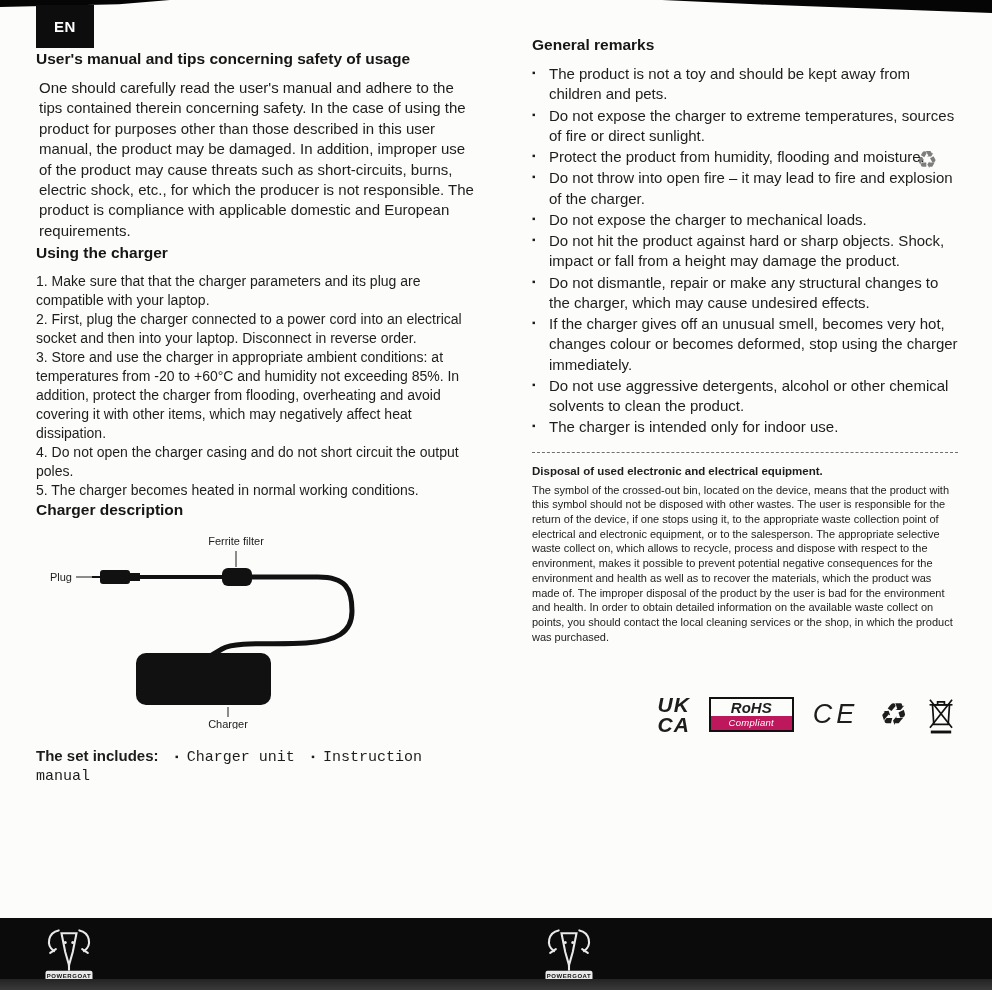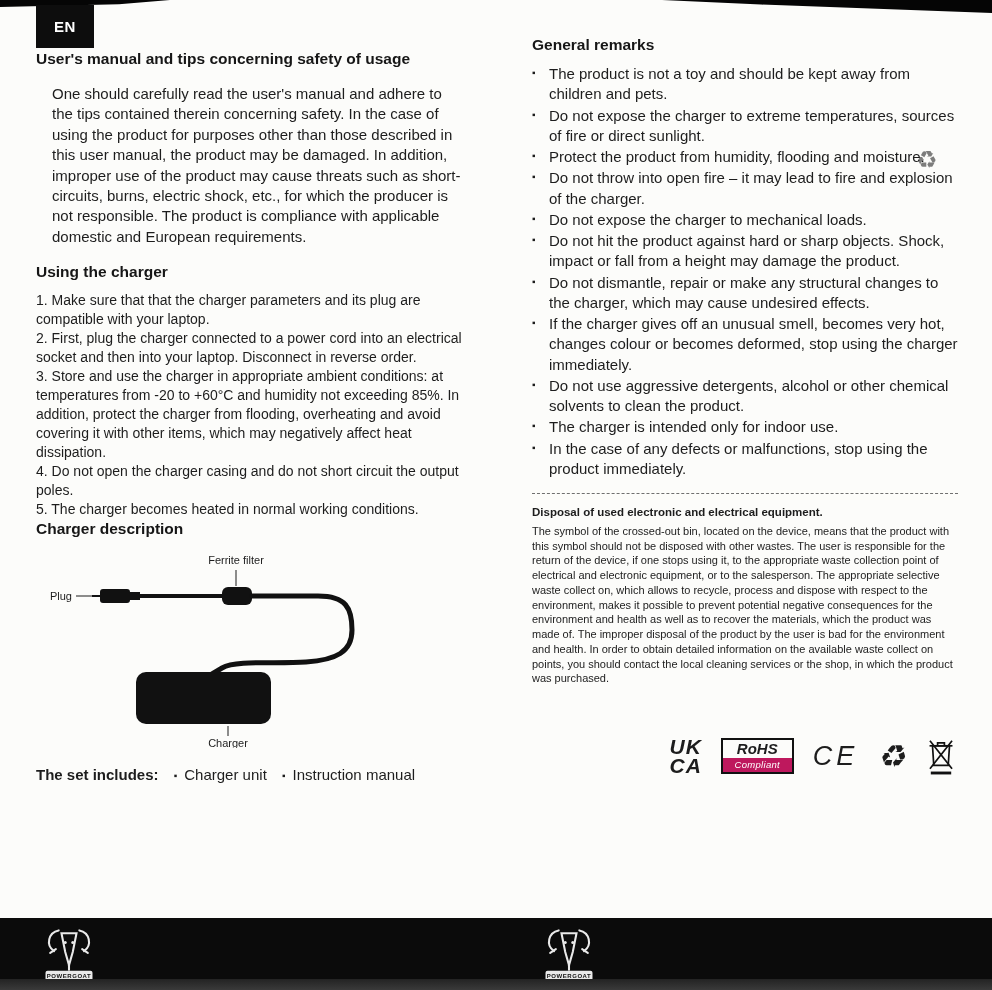--- a/index.html
+++ b/index.html
@@ -17,48 +17,48 @@
 
   .en-badge { position:absolute; left:36px; top:5px; width:58px; height:43px; background:#0d0d0d;
     color:#fff; display:flex; align-items:center; justify-content:center;
     font-weight:700; font-size:15px; letter-spacing:.5px; }
 
   .col-left  { position:absolute; left:36px;  top:50px; width:442px; }
   .col-right { position:absolute; left:532px; top:36px; width:426px; }
 
   h2.section { font-size:15.5px; font-weight:700; margin:0 0 10px 0; color:#161616; }
   .mt { margin-top:17px; }
-  p.body { font-size:15px; line-height:1.36; margin:16px; }
+  p.body { font-size:15px; line-height:1.36; margin:3px; }
   .steps p { font-size:14px; line-height:1.36; margin:0; }
 
   ul.bullets { list-style:none; margin:0; padding:0; font-size:15px; line-height:1.35; }
   ul.bullets li { position:relative; padding-left:17px; margin-bottom:1px; }
   ul.bullets li::before { content:"▪"; position:absolute; left:0; top:2px; font-size:10px; }
 
   .divider { border:none; border-top:1.6px dashed #6f6f6f; margin:14px 0 12px 0; }
 
   .disposal-h { font-size:11.5px; font-weight:700; margin:0 0 6px 0; }
   .disposal-b { font-size:11px; line-height:1.34; margin:0; color:#222; }
 
   .certs { display:flex; align-items:center; justify-content:flex-end; gap:19px; margin-top:48px;font-style:italic; }
   .ukca { font-weight:700; font-size:21px; line-height:.92; letter-spacing:1px; }
   .rohs { border:2.5px solid #111; text-align:center; min-width:62px; }
-  .rohs .t { font-weight:700; font-size:15px; padding:0 14px; line-height:1.15; }
+  .rohs .t { font-weight:700; font-size:15px; padding:0 20px; line-height:1.15; }
   .rohs .b { background:#be185d; color:#fff; font-size:9.5px; padding:1px 4px 2px; letter-spacing:.3px; }
   .ce { font-size:27px; font-weight:500; letter-spacing:4px; }
   .recycle { font-size:31px; line-height:1; }
 
   .mini-mark { position:absolute; left:916px; top:146px; font-size:24px; color:#3a3a3a; opacity:.65; }
 
   .diagram-wrap { margin-top:6px; }
   svg text { font-family:"Liberation Sans", sans-serif; }
 
   .set-line { margin-top:14px; font-size:15px; }
   .set-label { font-weight:700; }
-  .include-item { margin-left:11px; }
+  .include-item { margin-left:11px;font-family:Liberation Mono, monospace; }
   .include-item::before { content:"▪"; font-size:10px; margin-right:7px; vertical-align:1px; }
 
   .footer { position:absolute; left:0; top:918px; width:992px; height:72px; background:#0b0b0b; }
   .footer .strip { position:absolute; left:0; bottom:0; width:100%; height:11px;
     background:linear-gradient(#232323,#3a3a3a); }
   .goat { position:absolute; top:3px; }
   .goat.g1 { left:40px; }
   .goat.g2 { left:540px; }
 </style>
 </head>
@@ -127,21 +127,20 @@
     <li>The product is not a toy and should be kept away from children and pets.</li>
     <li>Do not expose the charger to extreme temperatures, sources of fire or direct sunlight.</li>
     <li>Protect the product from humidity, flooding and moisture.</li>
     <li>Do not throw into open fire – it may lead to fire and explosion of the charger.</li>
     <li>Do not expose the charger to mechanical loads.</li>
     <li>Do not hit the product against hard or sharp objects. Shock, impact or fall from a height may damage the product.</li>
     <li>Do not dismantle, repair or make any structural changes to the charger, which may cause undesired effects.</li>
     <li>If the charger gives off an unusual smell, becomes very hot, changes colour or becomes deformed, stop using the charger immediately.</li>
     <li>Do not use aggressive detergents, alcohol or other chemical solvents to clean the product.</li>
     <li>The charger is intended only for indoor use.</li>
-    <li>In the case of any defects or malfunctions, stop using the product immediately.</li>
   </ul>
 
   <hr class="divider">
 
   <p class="disposal-h">Disposal of used electronic and electrical equipment.</p>
   <p class="disposal-b">The symbol of the crossed-out bin, located on the device, means that the product with this symbol should not be disposed with other wastes. The user is responsible for the return of the device, if one stops using it, to the appropriate waste collection point of electrical and electronic equipment, or to the salesperson. The appropriate selective waste collect on, which allows to recycle, process and dispose with respect to the environment, makes it possible to prevent potential negative consequences for the environment and health as well as to recover the materials, which the product was made of. The improper disposal of the product by the user is bad for the environment and health. In order to obtain detailed information on the available waste collect on points, you should contact the local cleaning services or the shop, in which the product was purchased.</p>
 
   <div class="certs">
     <div class="ukca">
       <div>UK</div>

